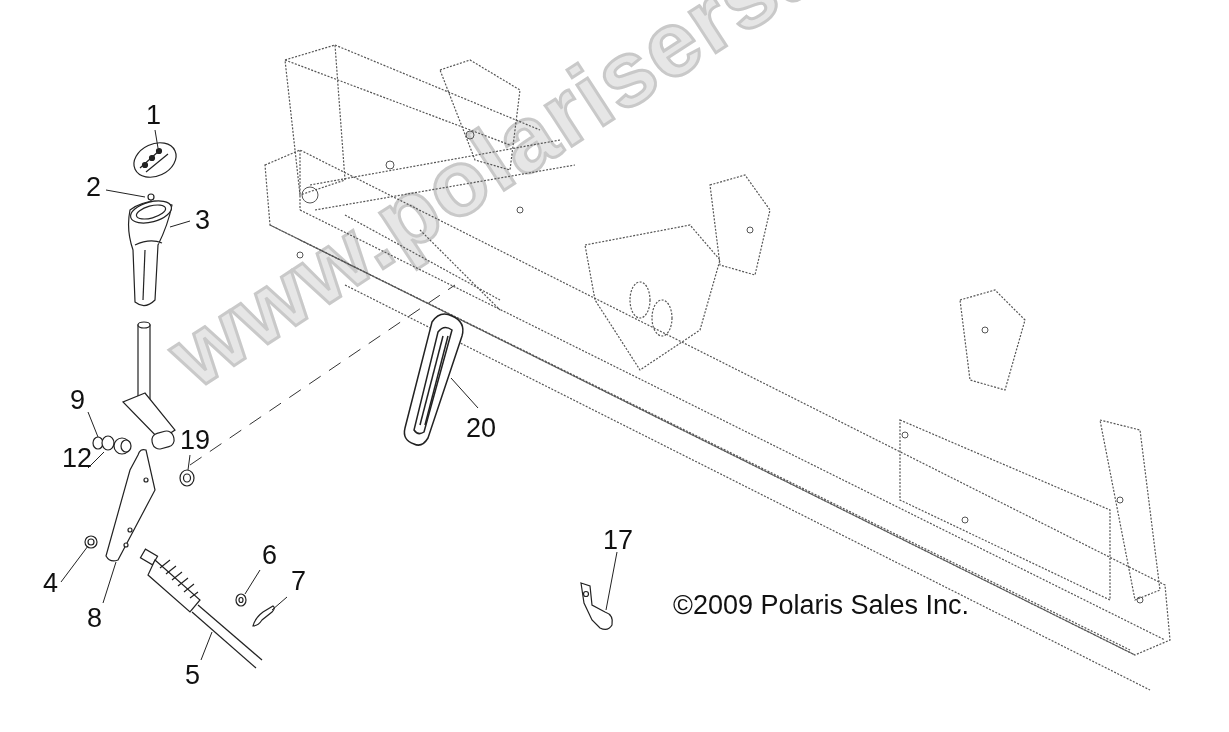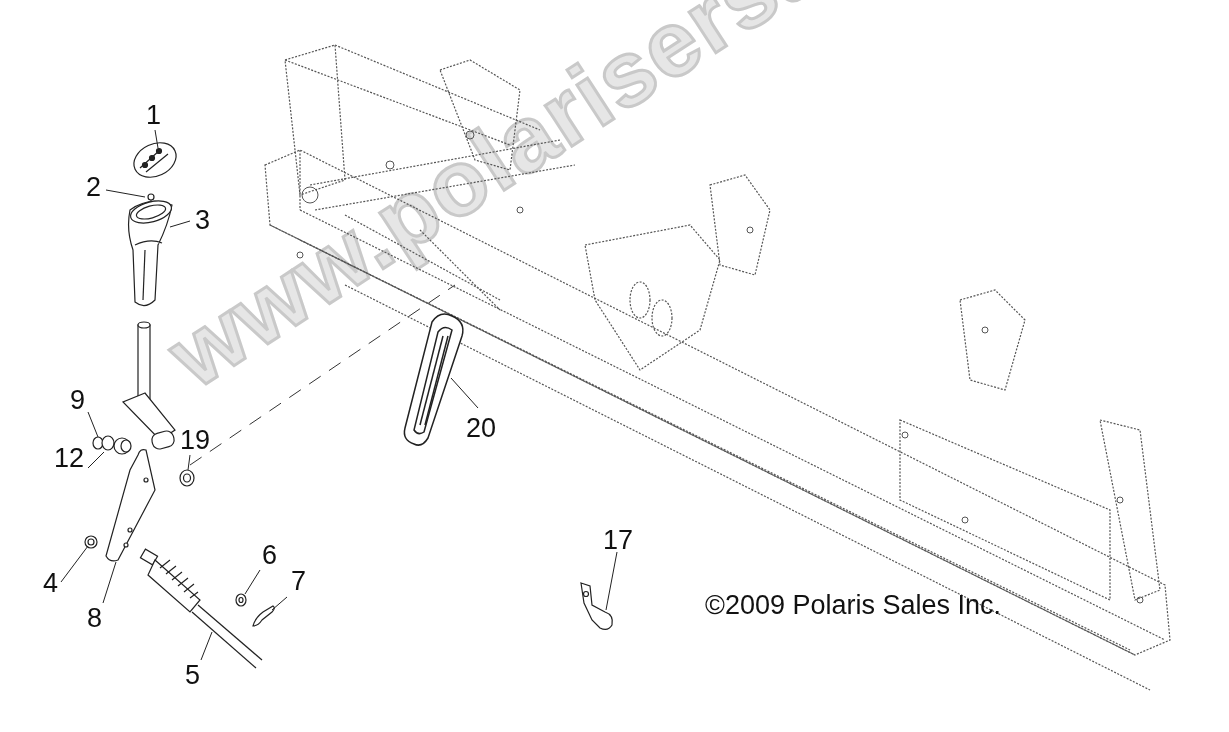--- a/index.html
+++ b/index.html
@@ -1,19 +1,19 @@
 <!DOCTYPE html>
 <html><head>
 <meta charset="utf-8">
 <style>
   html,body{margin:0;padding:0;background:#fff;}
   body{width:1229px;height:732px;position:relative;overflow:hidden;font-family:"Liberation Sans",sans-serif;}
   #diagram{position:absolute;left:0;top:0;width:1229px;height:732px;}
   .callout{position:absolute;font-size:27px;color:#111;line-height:1;cursor:pointer;}
-  .copyright{position:absolute;left:705px;top:590px;font-size:27px;color:#111;white-space:nowrap;}
+  .copyright{position:absolute;left:673px;top:590px;font-size:27px;color:#111;white-space:nowrap;}
   .watermark{position:absolute;left:150px;top:320px;font-size:92px;font-weight:bold;color:#e6e6e6;
     -webkit-text-stroke:3px #c9c9c9;transform:rotate(-33deg);transform-origin:0 0;white-space:nowrap;
     letter-spacing:2px;pointer-events:none;}
 </style>
 </head>
 <body>
 
 <div id="diagram">
 
   <div class="watermark">www.polarisersatzteile.de</div>
@@ -167,17 +167,17 @@
   <span class="callout" style="left:86px;top:174px">2</span>
   <span class="callout" style="left:195px;top:207px">3</span>
   <span class="callout" style="left:43px;top:570px">4</span>
   <span class="callout" style="left:185px;top:662px">5</span>
   <span class="callout" style="left:262px;top:542px">6</span>
   <span class="callout" style="left:291px;top:568px">7</span>
   <span class="callout" style="left:87px;top:605px">8</span>
   <span class="callout" style="left:70px;top:387px">9</span>
   <span class="callout" style="left:180px;top:427px">19</span>
   <span class="callout" style="left:603px;top:527px">17</span>
-  <span class="callout" style="left:54px;top:445px">12</span>
+  <span class="callout" style="left:62px;top:445px">12</span>
   <span class="callout" style="left:466px;top:415px">20</span>
 
   <div class="copyright">©2009 Polaris Sales Inc.</div>
 </div>
 
 </body></html>

